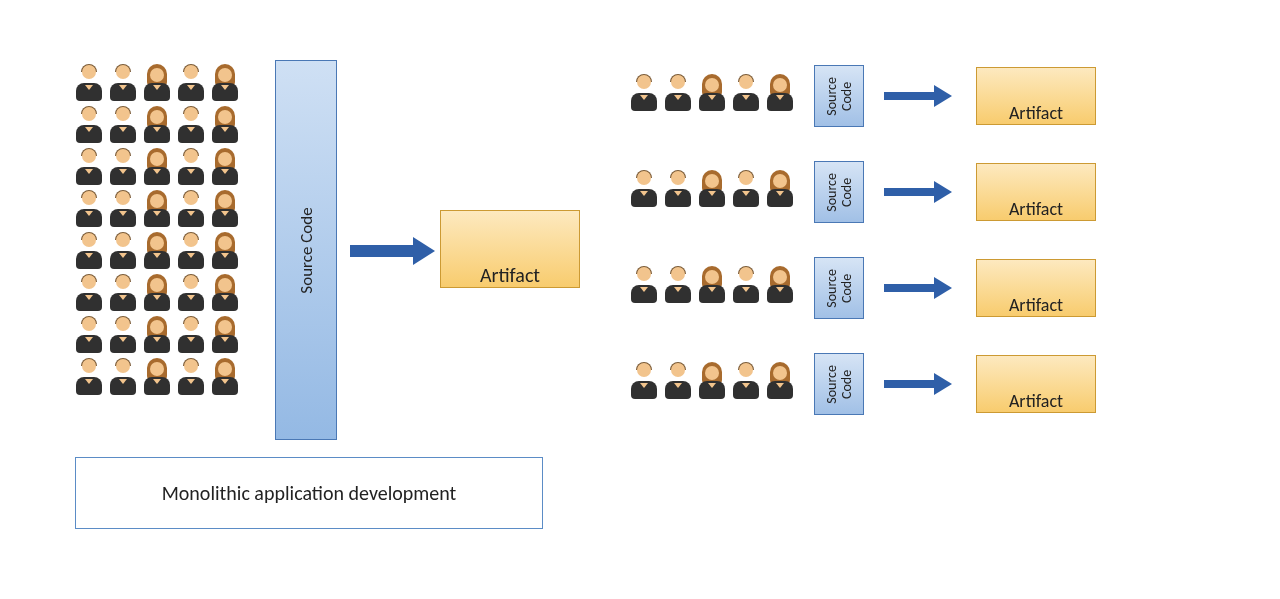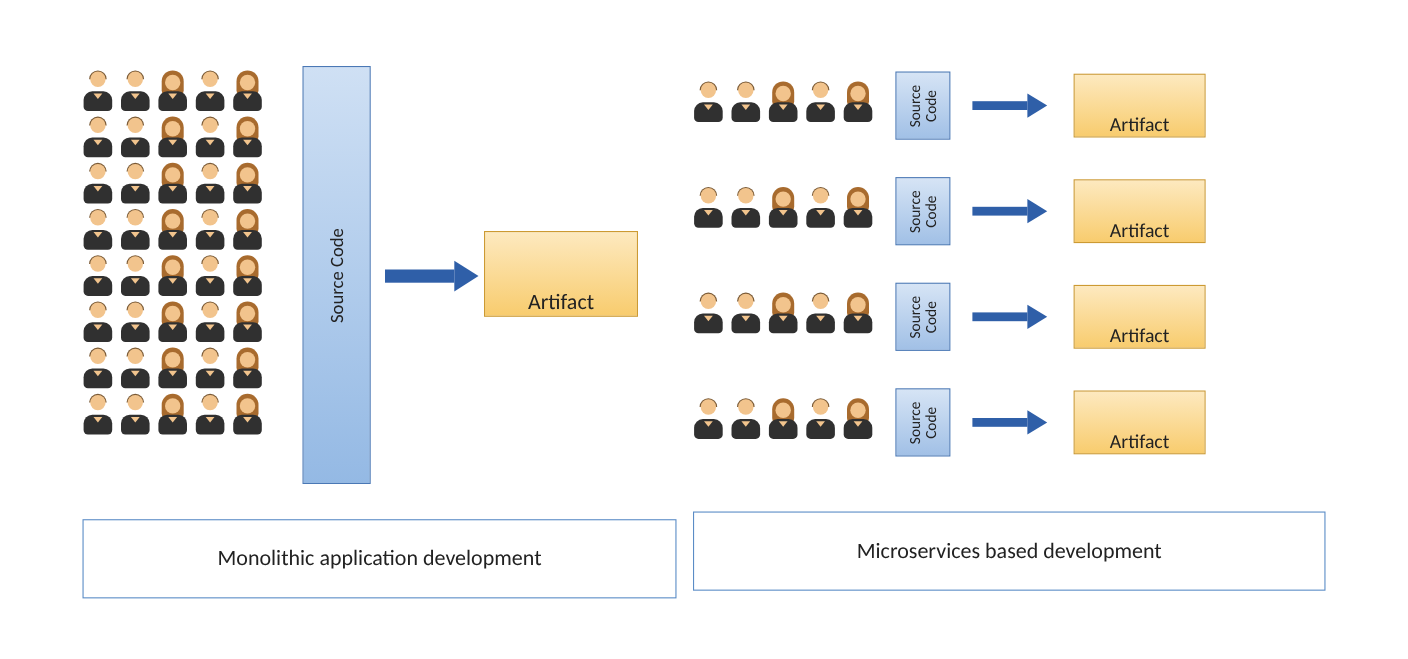--- a/index.html
+++ b/index.html
@@ -159,21 +159,21 @@
     margin-bottom: 34px;
   }
   .caption-box {
     position:absolute;
     border:1px solid #5b8cc6;
     height:72px;
     display:flex; align-items:center; justify-content:center;
     font-size:20px;
     color:#222;
   }
-  .caption-left { left: 0; top: 407px; width: 540px; }
+  .caption-left { left: 0; top: 392px; width: 468px; }
   .caption-right{ left: 555px; top: 400px; width: 575px; }
   .mono-arrow { position:absolute; left:275px; top:172px; }
 </style>
 </head>
 <body>
 
 <div class="canvas">
 
   <div class="mono-side">
     <div id="mono-team">
@@ -572,17 +572,14 @@
         </div>
         <div class="artifact sm">
           <span>Artifact</span>
         </div>
       </div>
     </div>
 
   <div class="caption-box caption-left">
     <span>Monolithic application development</span>
   </div>
-  <div class="caption-box caption-right">
-    <span>Microservices based development</span>
-  </div>
 
 </div>
 
 </body></html>

